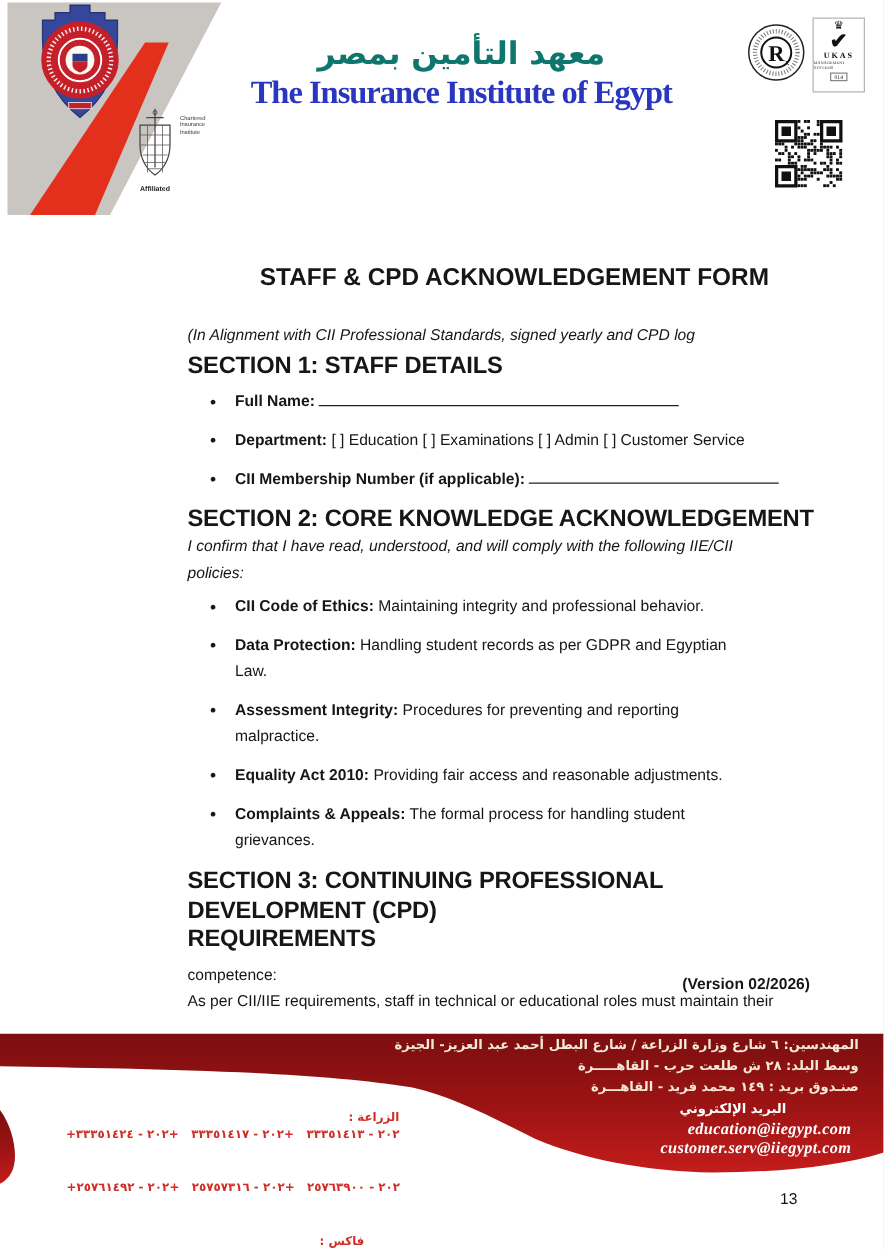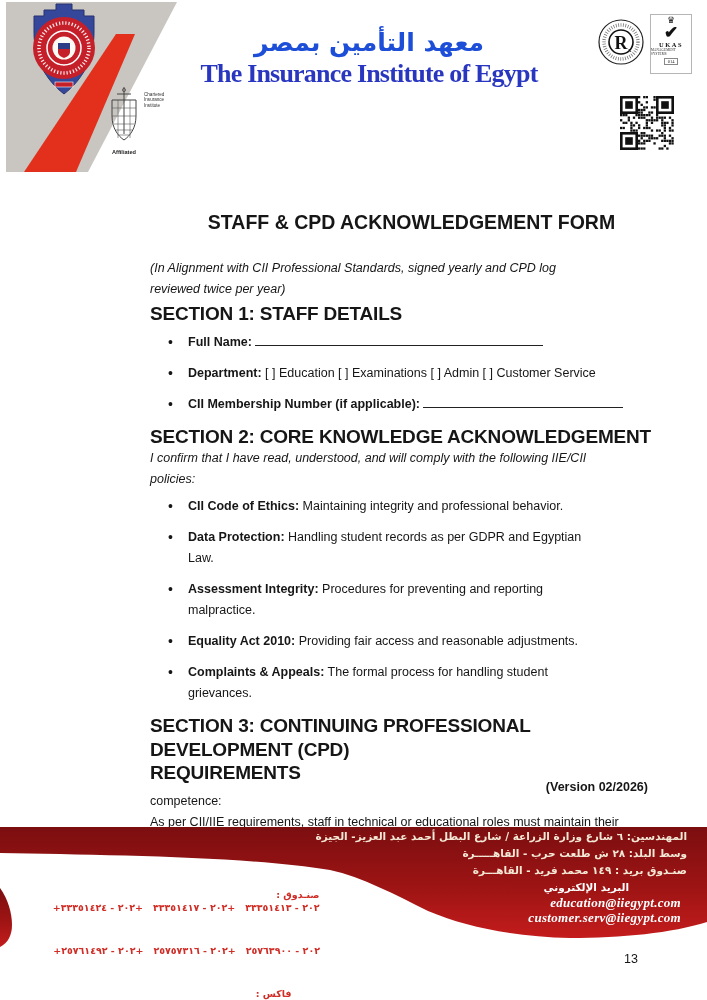--- a/index.html
+++ b/index.html
@@ -8,21 +8,21 @@
   .abs{position:absolute;}
 
   
   .hdr-shape{left:0;top:0;}
   .badge{left:24px;top:2px;}
   .cii-block{left:106px;top:86px;width:80px;}
   .cii-row{display:flex;align-items:flex-start;}
   .cii-caption{font-size:4.6px;line-height:5.4px;color:#333;margin-left:2px;margin-top:6px;}
   .cii-affiliated{font-size:5.6px;color:#222;text-align:center;width:36px;margin-top:1px;font-weight:bold;}
   .hdr-center{left:168px;top:28px;width:402px;text-align:center;}
-  .arabic-title{font-family:"DejaVu Sans",sans-serif;font-weight:bold;font-size:25px;line-height:30px;color:#1d4ed8;direction:rtl;}
+  .arabic-title{font-family:"DejaVu Sans",sans-serif;font-weight:bold;font-size:25px;line-height:30px;color:#0f766e;direction:rtl;}
   .inst-name{font-family:"Liberation Serif",serif;font-weight:bold;font-size:26px;line-height:29px;color:#2936c0;letter-spacing:-0.8px;margin-top:1px;white-space:nowrap;}
   .affil-line{font-family:"Liberation Serif",serif;font-weight:bold;font-size:11.2px;color:#c00d1e;margin-top:2px;white-space:nowrap;}
   .seal{left:598px;top:19px;}
   .ukas{left:650px;top:14px;width:40px;height:58px;border:1px solid #b5b5b5;background:#fff;
         display:flex;flex-direction:column;align-items:center;font-family:"Liberation Serif",serif;}
   .ukas-crown{font-size:9px;line-height:9px;margin-top:1px;color:#111;}
   .ukas-check{font-size:17px;line-height:15px;font-weight:bold;color:#111;}
   .ukas-name{font-size:6.5px;font-weight:bold;letter-spacing:1.5px;margin-top:1px;color:#111;}
   .ukas-sub{font-size:3.2px;letter-spacing:.2px;color:#222;}
   .ukas-num{font-size:4.5px;border:.5px solid #888;padding:0 3px;margin-top:2px;color:#222;}
@@ -268,21 +268,20 @@
         <rect x="45.12" y="55.40" width="2.3" height="2.3"></rect>
         <rect x="50.26" y="55.40" width="2.3" height="2.3"></rect>
       </g>
   </svg>
 
   <div class="content">
     <div class="doc-title">STAFF &amp; CPD ACKNOWLEDGEMENT FORM</div>
 
     <div class="subtitle">
       <div>(In Alignment with CII Professional Standards, signed yearly and CPD log</div>
-      <div>reviewed twice per year)</div>
     </div>
 
     <div class="sec-h">SECTION 1: STAFF DETAILS</div>
 
     <ul class="blist">
       <li>
         <span class="lead">Full Name:</span>
         <span class="blank blank-a"></span>
       </li>
       <li>
@@ -356,21 +355,21 @@
 
     <div class="f-addr" style="top:4px">المهندسين: ٦ شارع وزارة الزراعة / شارع البطل أحمد عبد العزيز- الجيزة</div>
     <div class="f-addr" style="top:21px">وسط البلد: ٢٨ ش طلعت حرب - القاهـــــرة</div>
     <div class="f-addr" style="top:38px">صنـدوق بريد : ١٤٩ محمد فريد - القاهـــرة</div>
     <div class="f-email-label" style="top:55px">البريد الإلكتروني</div>
     <div class="f-email" style="top:69px">education@iiegypt.com</div>
     <div class="f-email" style="top:84px">customer.serv@iiegypt.com</div>
 
     <div class="f-phones">
       <div class="f-row">
-        <span>صنـدوق :</span><span> </span>
+        <span>الزراعة :</span><span> </span>
         <span class="nums">+٢٠٢ - ٣٣٣٥١٤١٣   +٢٠٢ - ٣٣٣٥١٤١٧   +٢٠٢ - ٣٣٣٥١٤٢٤</span>
       </div>
       <div class="f-row2">
         <span class="nums">+٢٠٢ - ٢٥٧٦٣٩٠٠   +٢٠٢ - ٢٥٧٥٧٣١٦   +٢٠٢ - ٢٥٧٦١٤٩٢</span>
       </div>
       <div class="f-fax">
         <span>فاكس :</span><span class="gap"></span>
         <span class="gap"></span>
         
       </div>

